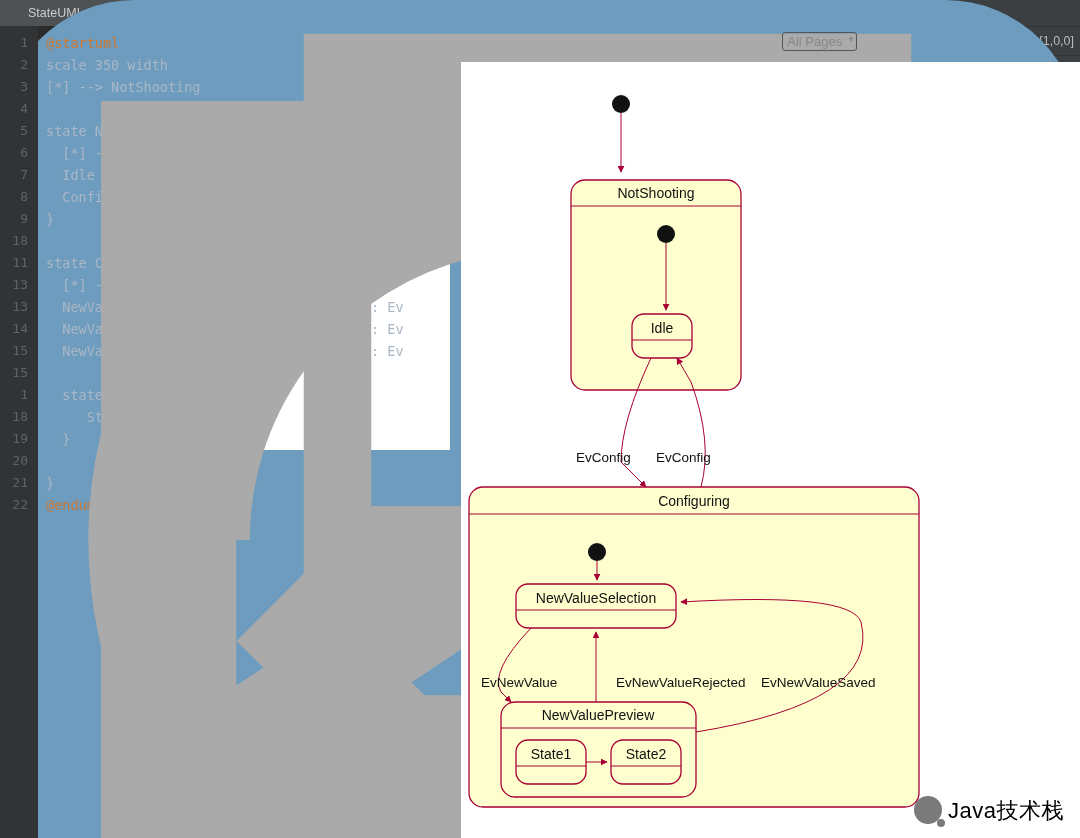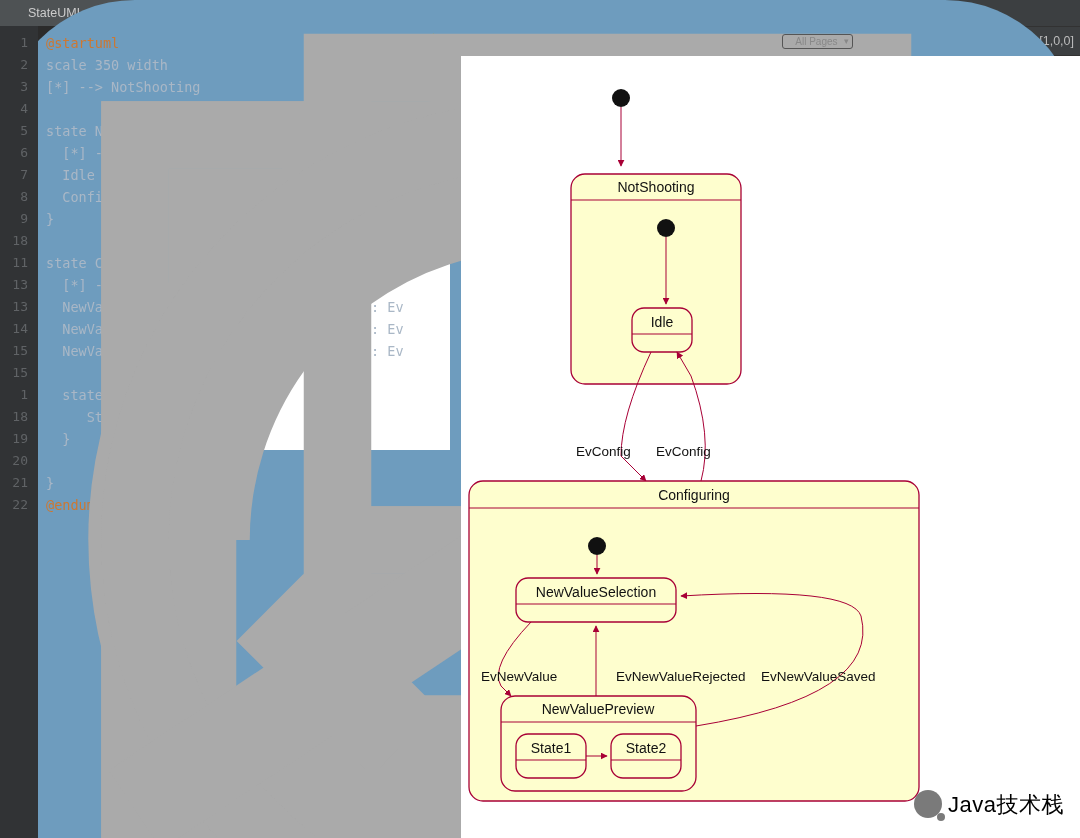--- a/index.html
+++ b/index.html
@@ -27,26 +27,26 @@
   .insp-caret span{cursor:pointer;}
   
   .preview-pane { flex:1; display:flex; flex-direction:column; background:#3c3f41;}
   .pv-header { height:26px; display:flex; align-items:center; padding:0 10px; font-size:12.5px; color:#bbb;}
   .pv-toolbar { height:30px; display:flex; align-items:center; padding:0 6px; gap:6px; background:#3c3f41; border-top:1px solid #323232; border-bottom:1px solid #323232;}
   .tb-group { display:flex; align-items:center; gap:10px; padding:0 6px;}
   .tb-sep { width:1px; height:18px; background:#555;}
   .tb-icon { width:16px; height:16px; color:#a9a9a9; cursor:pointer; display:flex; align-items:center; justify-content:center;}
   .tb-text { font-size:11px; color:#aaa; }
   .tb-arrow { color:#666; font-size:14px;}
-  .pages-dd { border:1px solid #555; border-radius:3px; padding:1px 14px 1px 12px; font-size:10px; color:#888; position:relative;text-align:right;}
+  .pages-dd { border:1px solid #555; border-radius:3px; padding:1px 14px 1px 4px; font-size:13px; color:#888; position:relative;text-align:right;}
   .pages-dd::after{content:"▾"; position:absolute; right:3px; top:1px; font-size:9px; color:#888;}
   .pv-toolbar .right { margin-left:auto; display:flex; align-items:center; gap:10px; color:#aaa; font-size:12.5px;}
   .status-time { color:#bbb;}
   
-  .canvas-wrap { flex:1; background:#313335; padding:0; position:relative; }
+  .canvas-wrap { flex:1; background:#313335; padding:0; position:relative;margin-top:6px; }
   .canvas { position:absolute; left:0; top:0; background:#fff; width:619px; height:782px; font-family:"Segoe UI",Arial,sans-serif; }
   svg { position:absolute; left:0; top:0; }
   .state-box { stroke:#a80036; stroke-width:1.3; fill:#FEFECE; }
   .state-title { font-size:14px; fill:#111; font-family:inherit; }
   .edge { stroke:#a80036; stroke-width:1; fill:none; }
   .edge-label { font-size:13.5px; fill:#111; font-family:inherit; }
   .entry-dot { fill:#111; }
   .watermark { position:absolute; right:16px; bottom:18px; color:#000; font-size:22px; letter-spacing:0.5px;text-align:center;}
   .watermark .bubble{display:inline-block;width:28px;height:28px;border-radius:50%;background:#7a7a7a;vertical-align:-6px;margin-right:6px;position:relative;}
   .watermark .bubble::after{content:"";position:absolute;bottom:-3px;right:-3px;width:8px;height:8px;background:#7a7a7a;border-radius:50%;}

